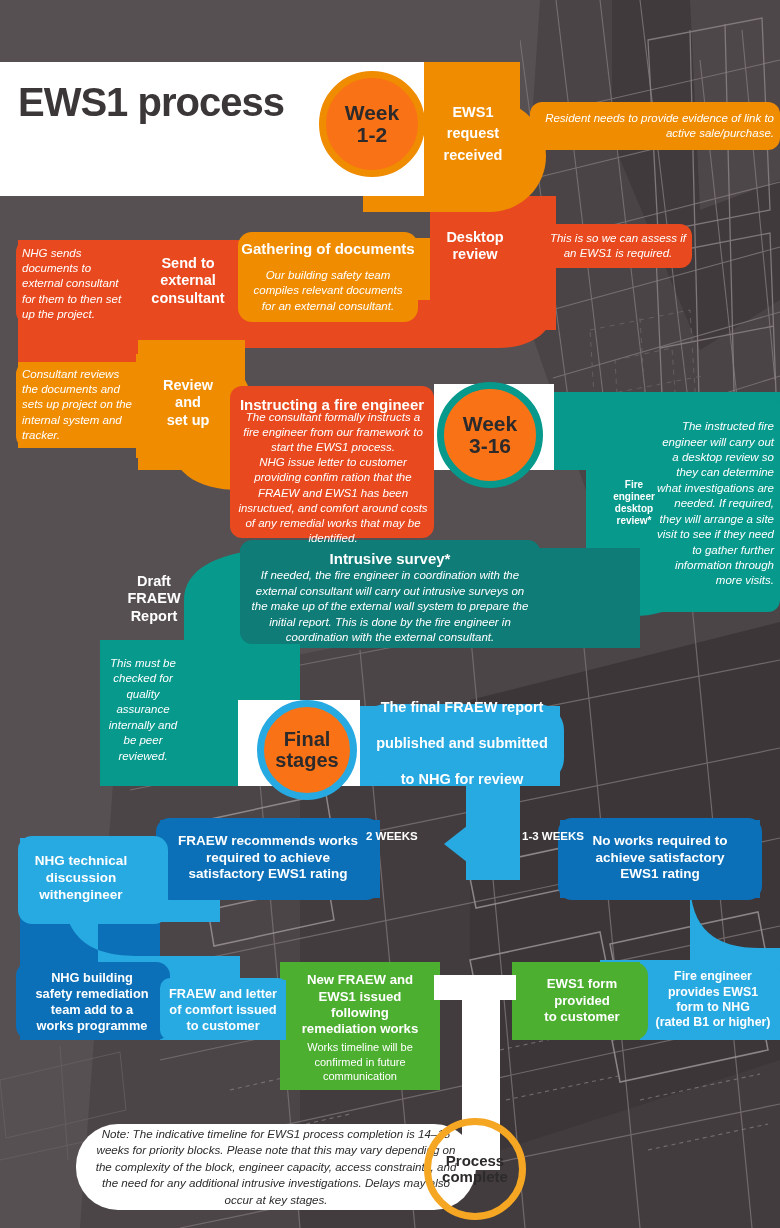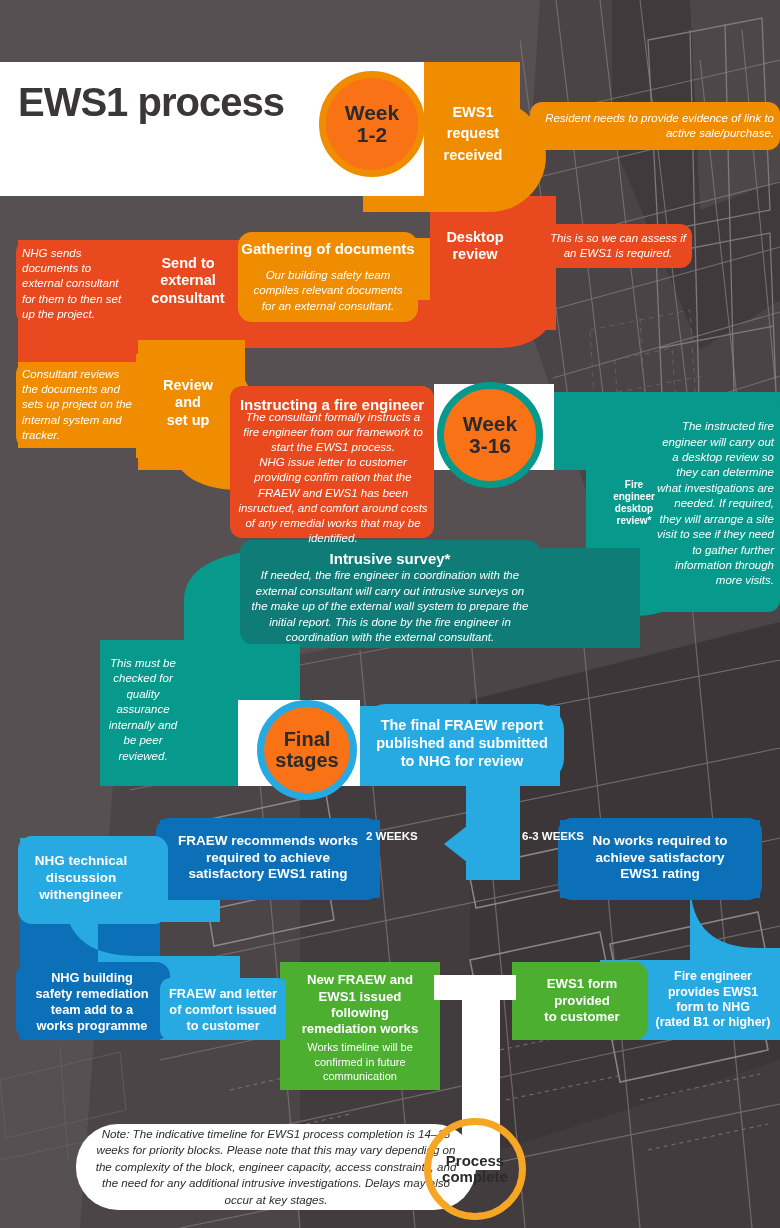--- a/index.html
+++ b/index.html
@@ -332,23 +332,28 @@
     <div>Fire</div>
     <div>engineer</div>
     <div>desktop</div>
     <div>review*</div>
   </div>
   <div class="pill note" style="left:654px;top:402px;width:120px;height:204px;font-size:11.5px;line-height:1.34;text-align:right;justify-content:flex-end;">The instructed fire engineer will carry out a desktop review so they can determine what investigations are needed. If required, they will arrange a site visit to see if they need to gather further information through more visits.</div>
 
   <div class="pill title" style="left:244px;top:546px;width:292px;height:24px;font-size:15px;">Intrusive survey*</div>
   <div class="pill note" style="left:250px;top:574px;width:280px;height:66px;font-size:11.5px;line-height:1.34;">If needed, the fire engineer in coordination with the external consultant will carry out intrusive surveys on the make up of the external wall system to prepare the initial report. This is done by the fire engineer in coordination with the external consultant.</div>
 
+  <div class="pill title" style="left:106px;top:568px;width:96px;height:62px;font-size:14.5px;line-height:1.2;flex-direction:column;">
+    <div>Draft</div>
+    <div>FRAEW</div>
+    <div>Report</div>
+  </div>
   <div class="pill note" style="left:102px;top:654px;width:82px;height:112px;font-size:11.5px;line-height:1.34;">This must be checked for quality assurance internally and be peer reviewed.</div>
 
-  <div class="pill title" style="left:362px;top:712px;width:200px;height:64px;font-size:14.5px;line-height:1.24;flex-direction:column;">
+  <div class="pill title" style="left:362px;top:712px;width:200px;height:64px;font-size:14.5px;line-height:1.24;flex-direction:column;gap:18px;">
     <div>The final FRAEW report</div>
     <div>published and submitted</div>
     <div>to NHG for review</div>
   </div>
 
   <div class="pill title" style="left:158px;top:824px;width:220px;height:68px;font-size:13.5px;line-height:1.24;flex-direction:column;">
     <div>FRAEW recommends works</div>
     <div>required to achieve</div>
     <div>satisfactory EWS1 rating</div>
   </div>
@@ -404,17 +409,17 @@
   </div>
 
   <svg class="seg" style="left:360px;top:818px;" width="240" height="52" viewBox="0 0 240 52">
 
     <path d="M112 14 L112 4 L84 26 L112 48 L112 38 L118 38 L118 14 Z" fill="#27A9E1"></path>
     <rect x="112" y="14" width="8" height="24" fill="#27A9E1"></rect>
 
     <path d="M128 14 L128 4 L156 26 L128 48 L128 38 L122 38 L122 14 Z" fill="#27A9E1"></path>
   </svg>
   <div class="wkarrow" style="left:366px;top:830px;width:84px;font-size:11.5px;text-align:left;">2 WEEKS</div>
-  <div class="wkarrow" style="left:492px;top:830px;width:92px;font-size:11.5px;text-align:right;">6-3 WEEKS</div>
+  <div class="wkarrow" style="left:492px;top:830px;width:92px;font-size:11.5px;text-align:right;">1-3 WEEKS</div>
 
   <div class="pill note" style="left:90px;top:1130px;width:372px;height:74px;font-size:11.6px;line-height:1.42;color:#2c2a2b;">Note: The indicative timeline for EWS1 process completion is 14–18 weeks for priority blocks. Please note that this may vary depending on the complexity of the block, engineer capacity, access constraints, and the need for any additional intrusive investigations. Delays may also occur at key stages.</div>
 
 </div>
 
 </body></html>

